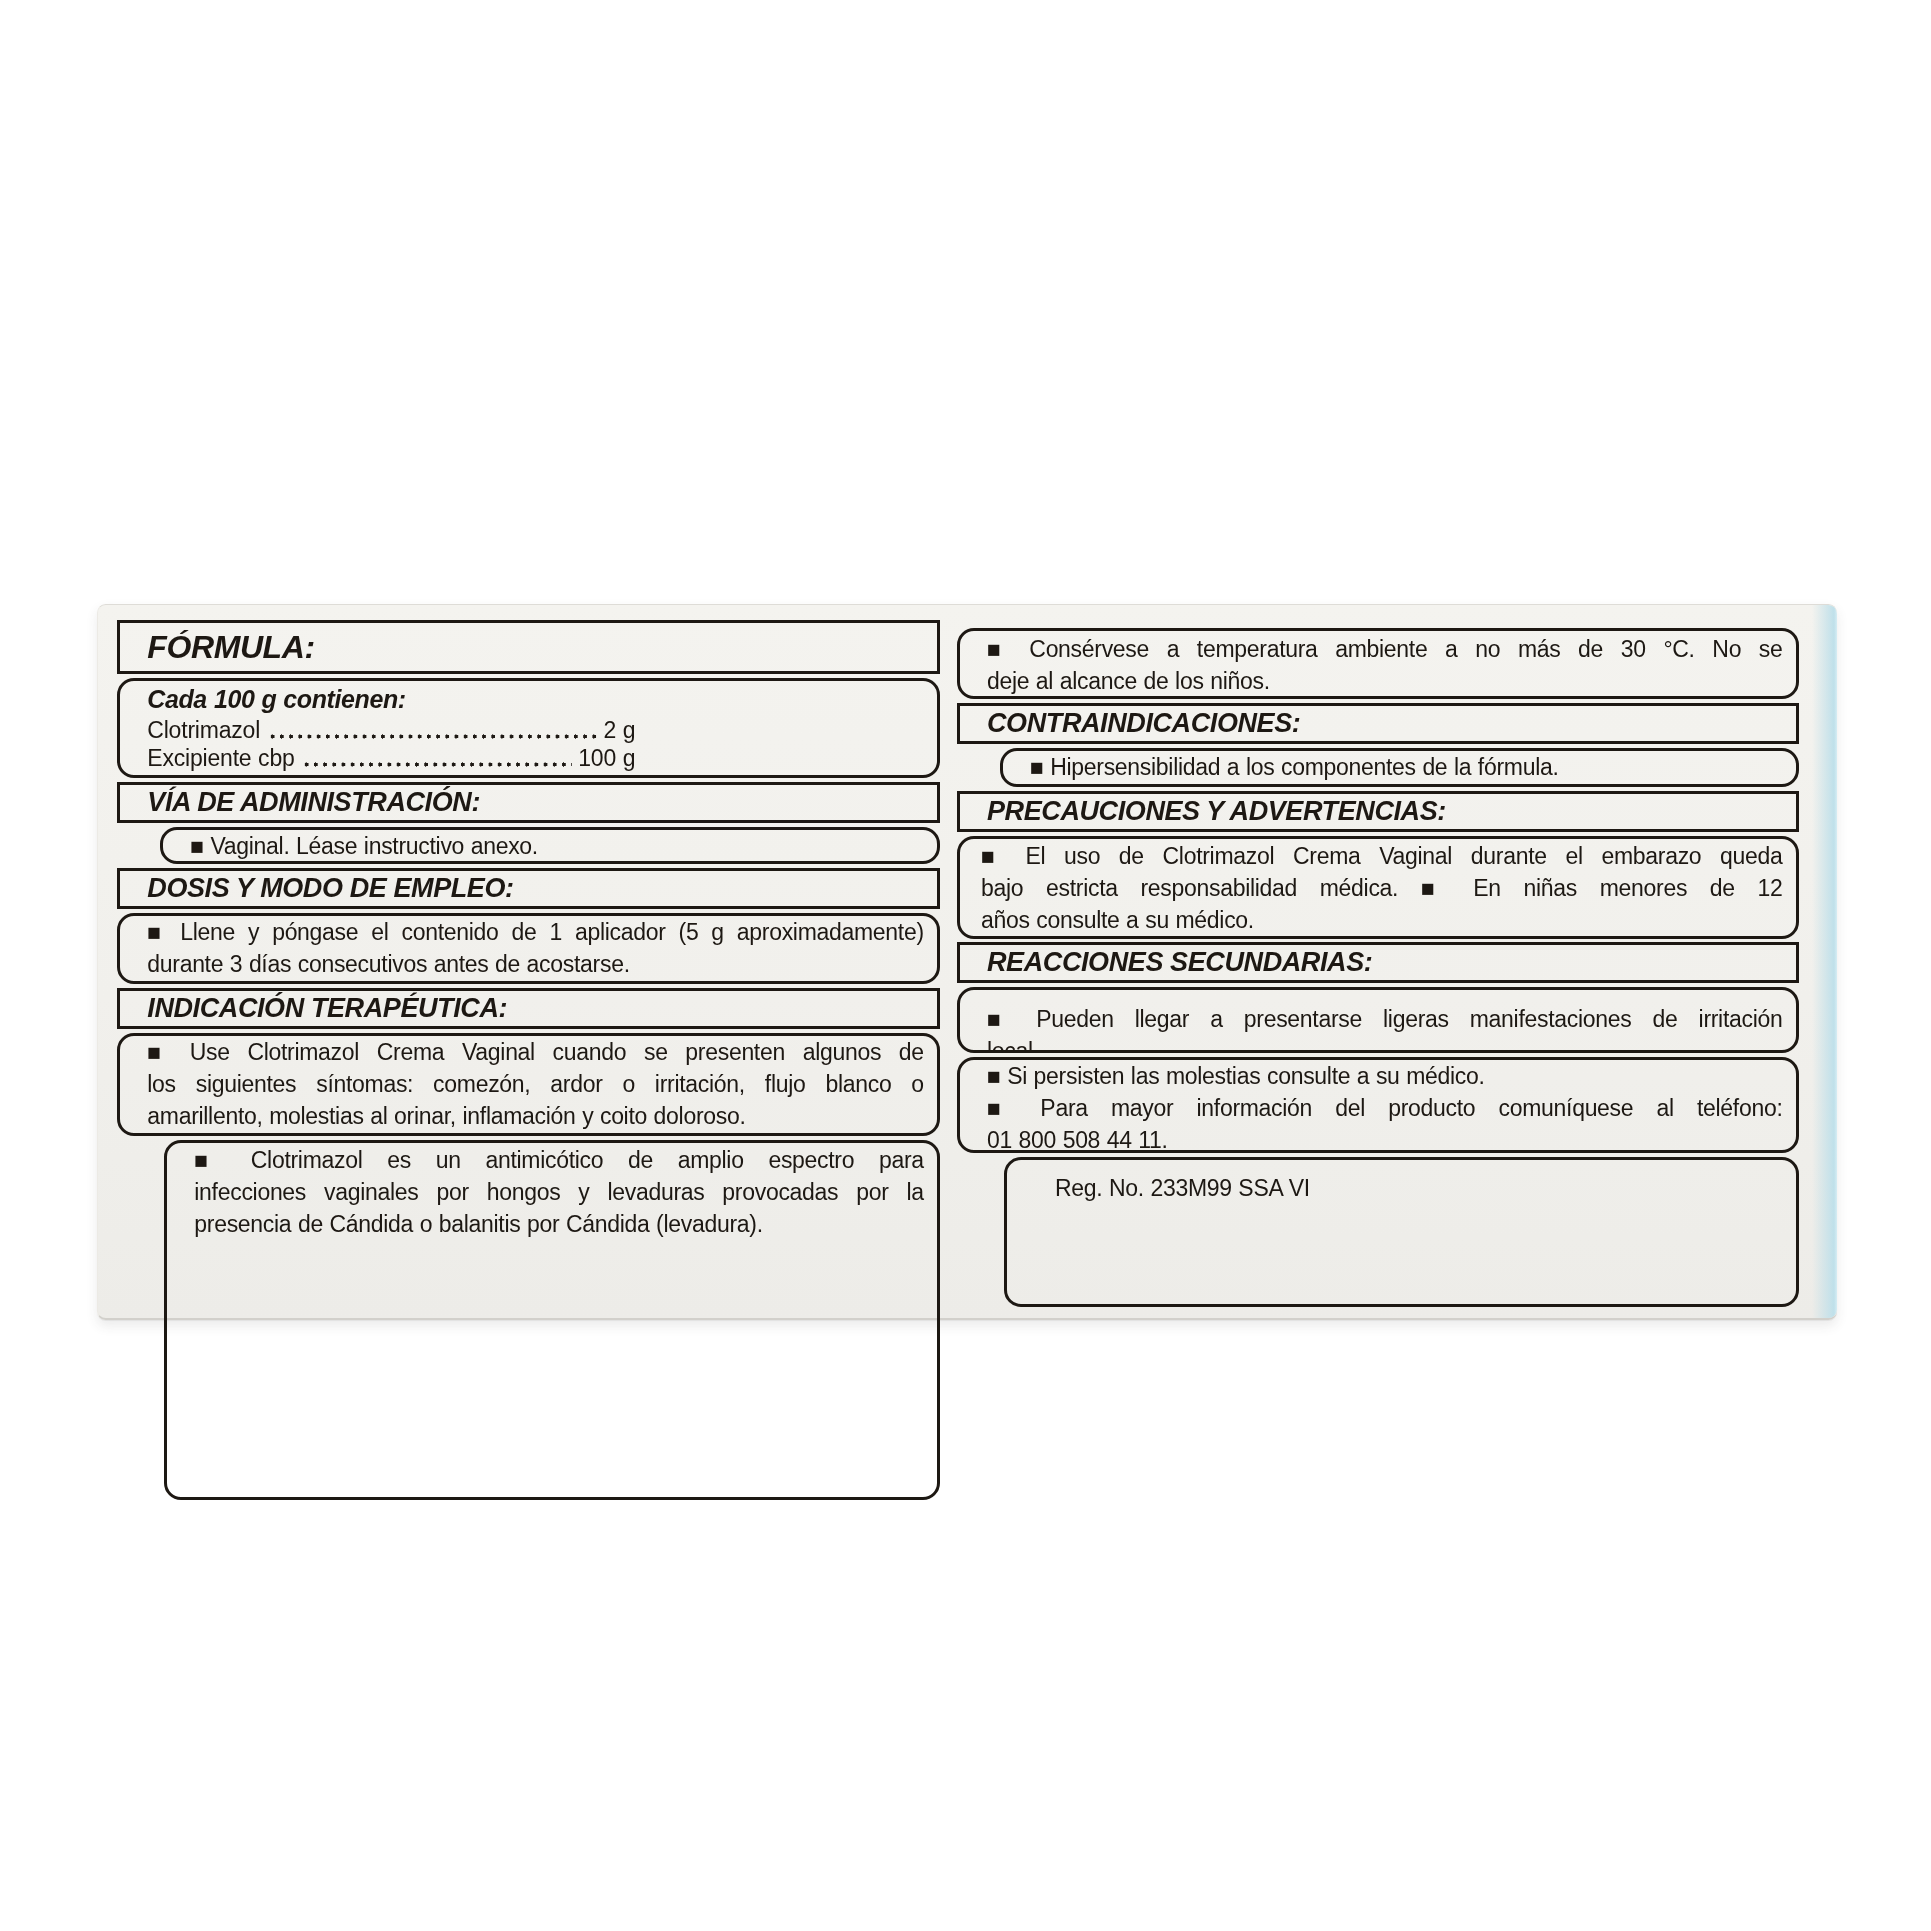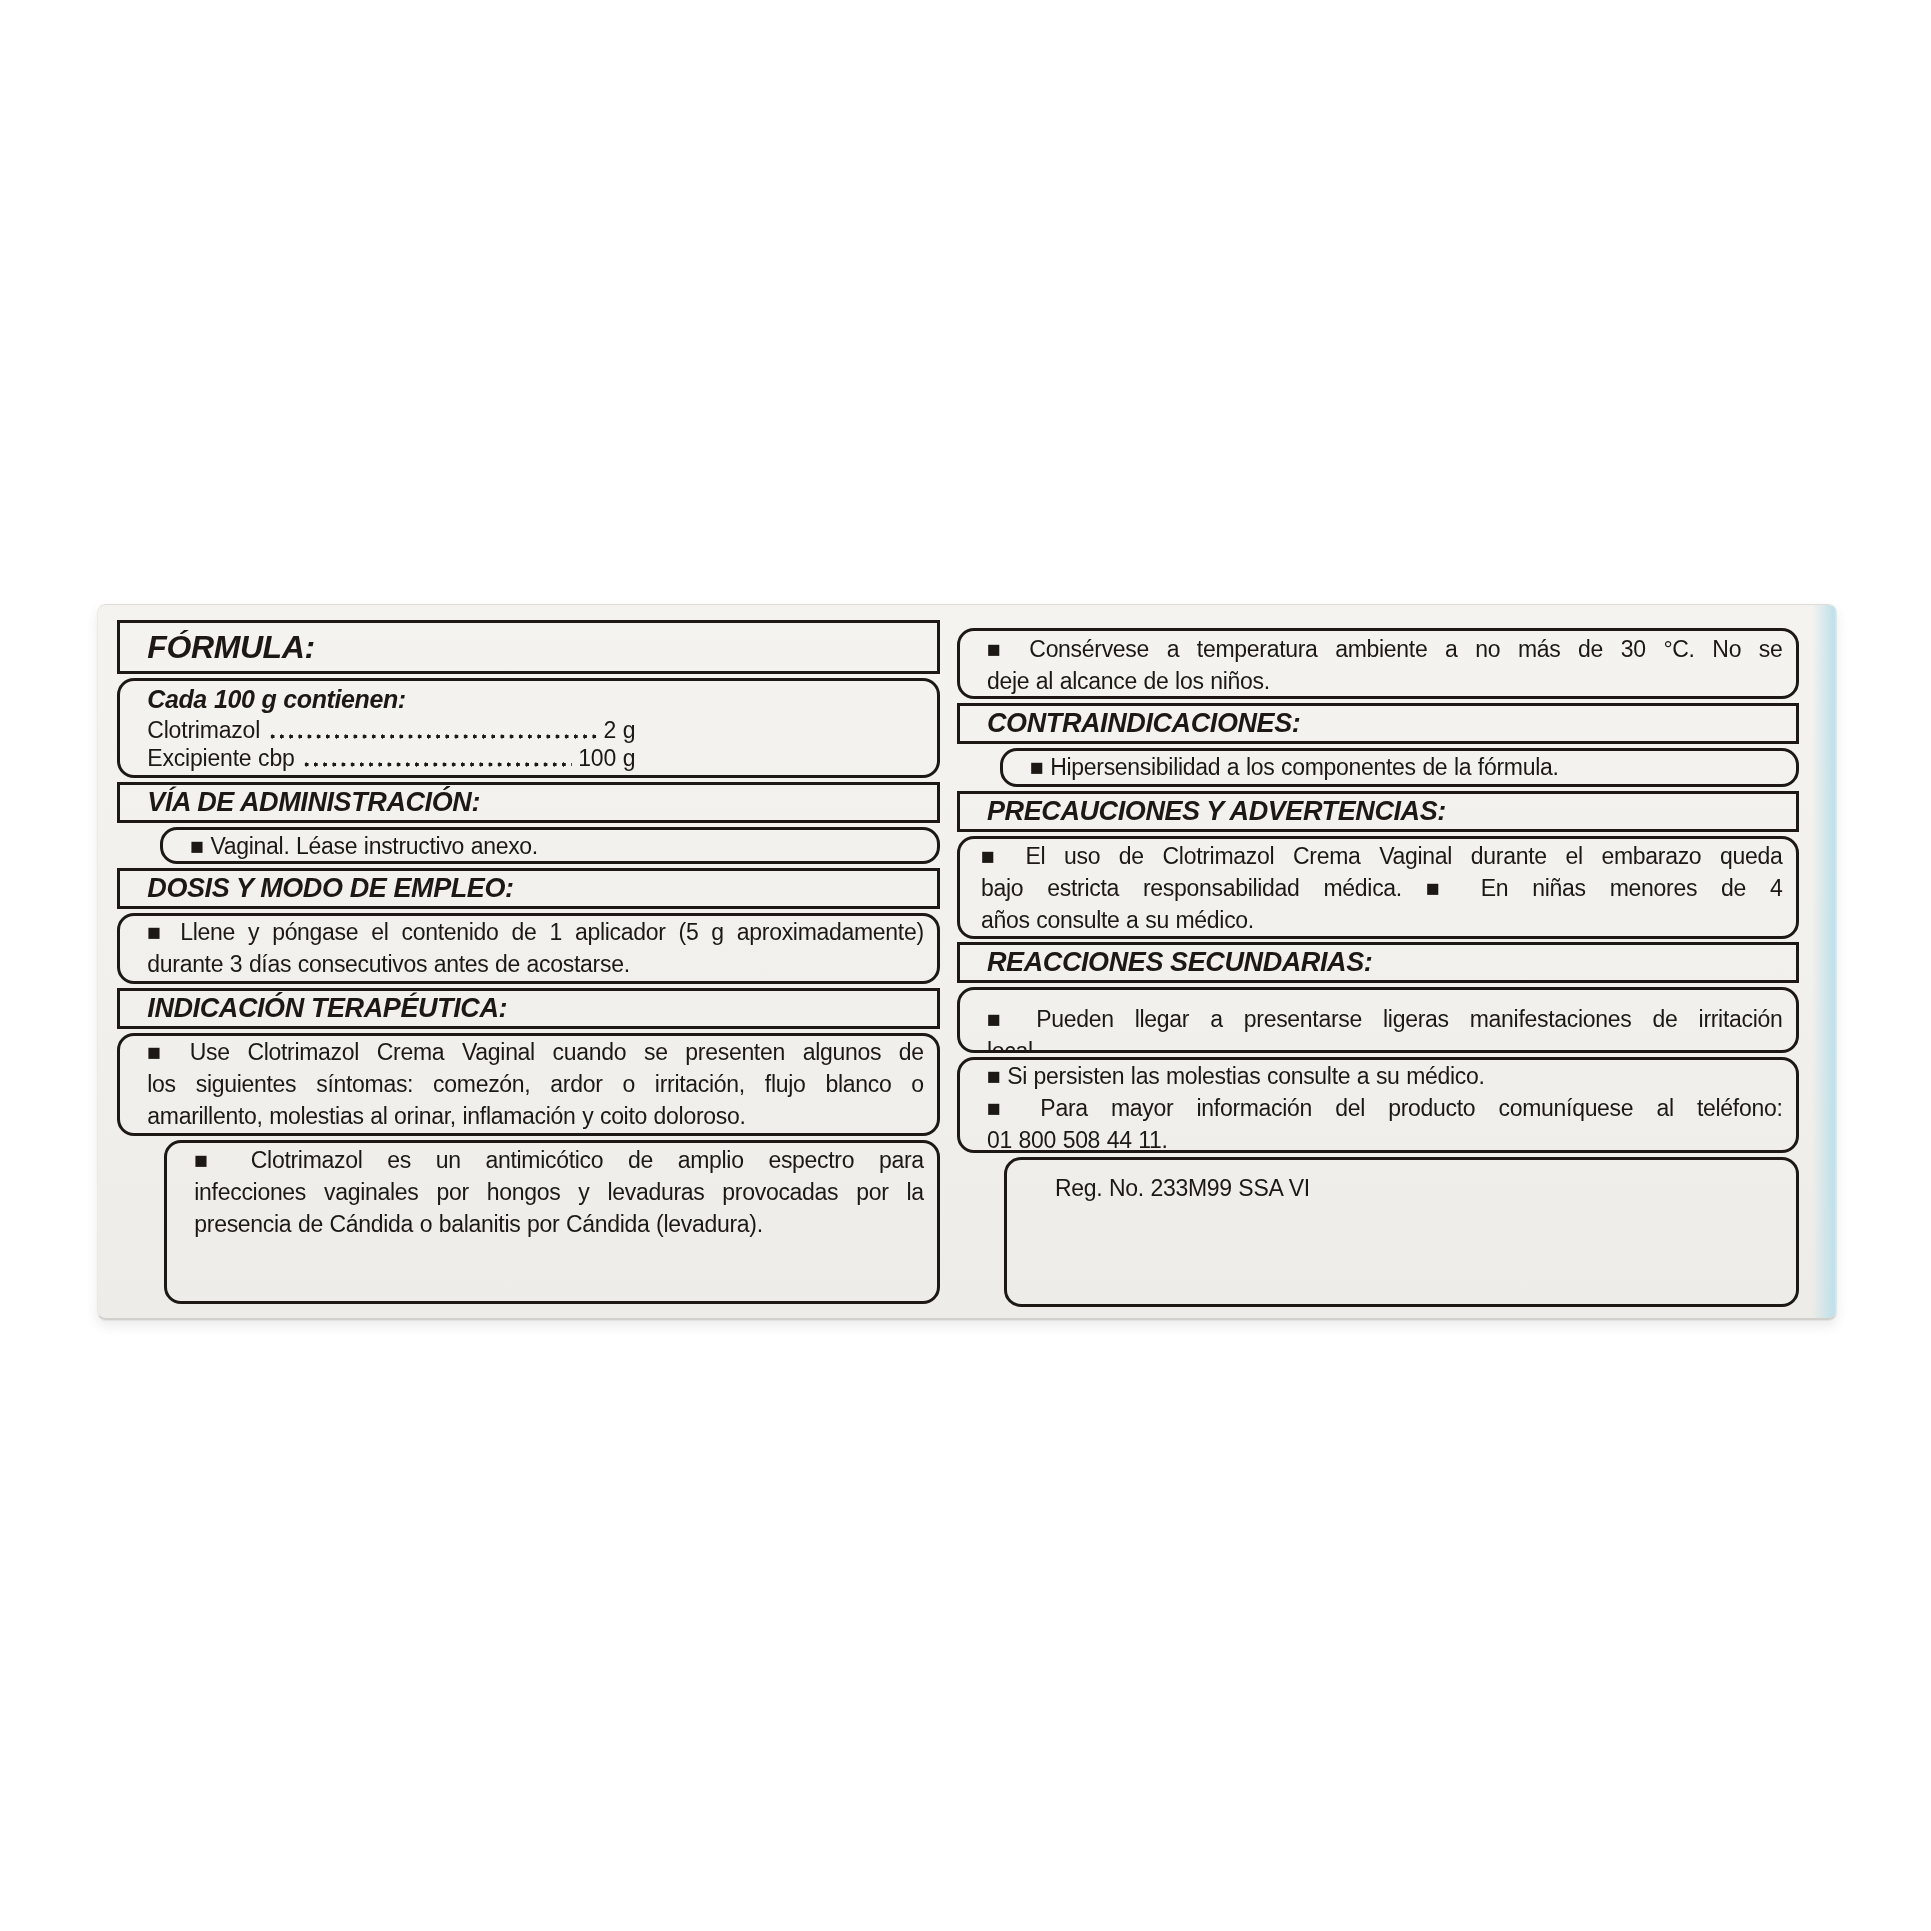--- a/index.html
+++ b/index.html
@@ -17,21 +17,21 @@
     border-bottom:2.9px solid #d2d0cb;
     box-sizing:border-box;
     box-shadow:0 5.8px 11.6px rgba(60,60,55,0.10), 0 1px 0 rgba(0,0,0,0.05);
   }
   .edge-blue{
     position:absolute;top:0;right:0;width:25px;height:100%;
     border-radius:0 8.7px 8.7px 0;
     background:linear-gradient(to right, rgba(190,224,234,0) 0%, rgba(186,221,232,0.45) 45%, #bfe0ea 88%, #d6edf4 100%);
   }
   .col{position:absolute;display:flex;flex-direction:column;gap:3.9px;}
-  .col-left{left:19.3px;top:15.4px;width:823px;height:684px;}
+  .col-left{left:19.3px;top:15.4px;width:823px;height:880px;}
   .col-right{left:859px;top:23px;width:842px;height:679px;}
   .sec{
     border:3.9px solid #1d1813;box-sizing:border-box;overflow:hidden;
     color:#1d1813;flex:0 0 auto;
   }
   .grow{flex:1 1 auto;margin-left:47px;}
   .hdr{
     display:flex;align-items:center;
     font-weight:bold;font-style:italic;
     font-size:27px;letter-spacing:-0.4px;
@@ -142,21 +142,21 @@
     <div class="sec bodytxt vcenter" style="height:39px;">
       <div class="line">■ Hipersensibilidad a los componentes de la fórmula.</div>
     </div>
 
     <div class="sec hdr">
       <span class="line">PRECAUCIONES Y ADVERTENCIAS:</span>
     </div>
 
     <div class="sec bodytxt" style="height:103px;padding-top:1.9px;padding-left:21px;">
       <div class="line j">■ El uso de Clotrimazol Crema Vaginal durante el embarazo queda</div>
-      <div class="line j">bajo estricta responsabilidad médica.  ■  En niñas menores de 4</div>
+      <div class="line j">bajo estricta responsabilidad médica.  ■  En niñas menores de 12</div>
       <div class="line">años consulte a su médico.</div>
     </div>
 
     <div class="sec hdr">
       <span class="line">REACCIONES SECUNDARIAS:</span>
     </div>
 
     <div class="sec bodytxt" style="height:66px;padding-top:13px;">
       <div class="line j">■ Pueden llegar a presentarse ligeras manifestaciones de irritación</div>
       <div class="line">local.</div>

